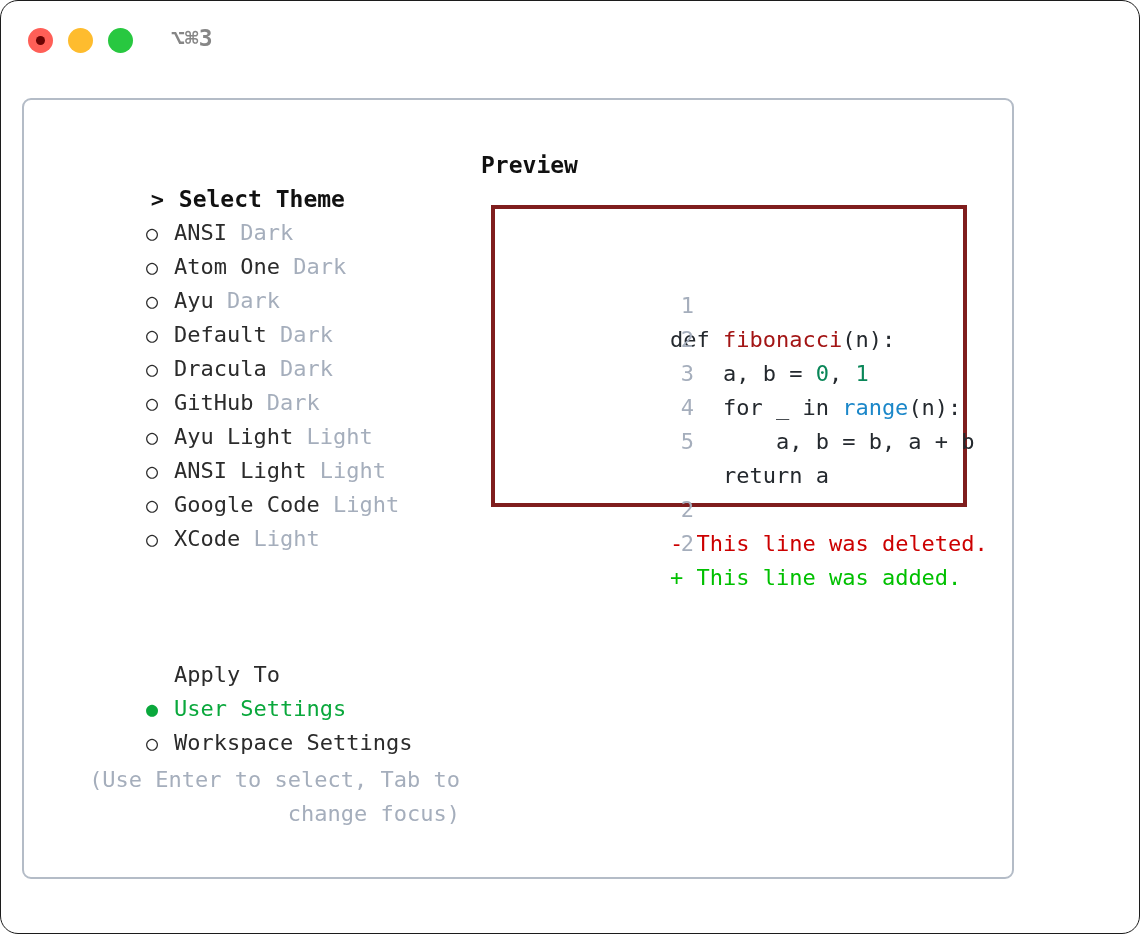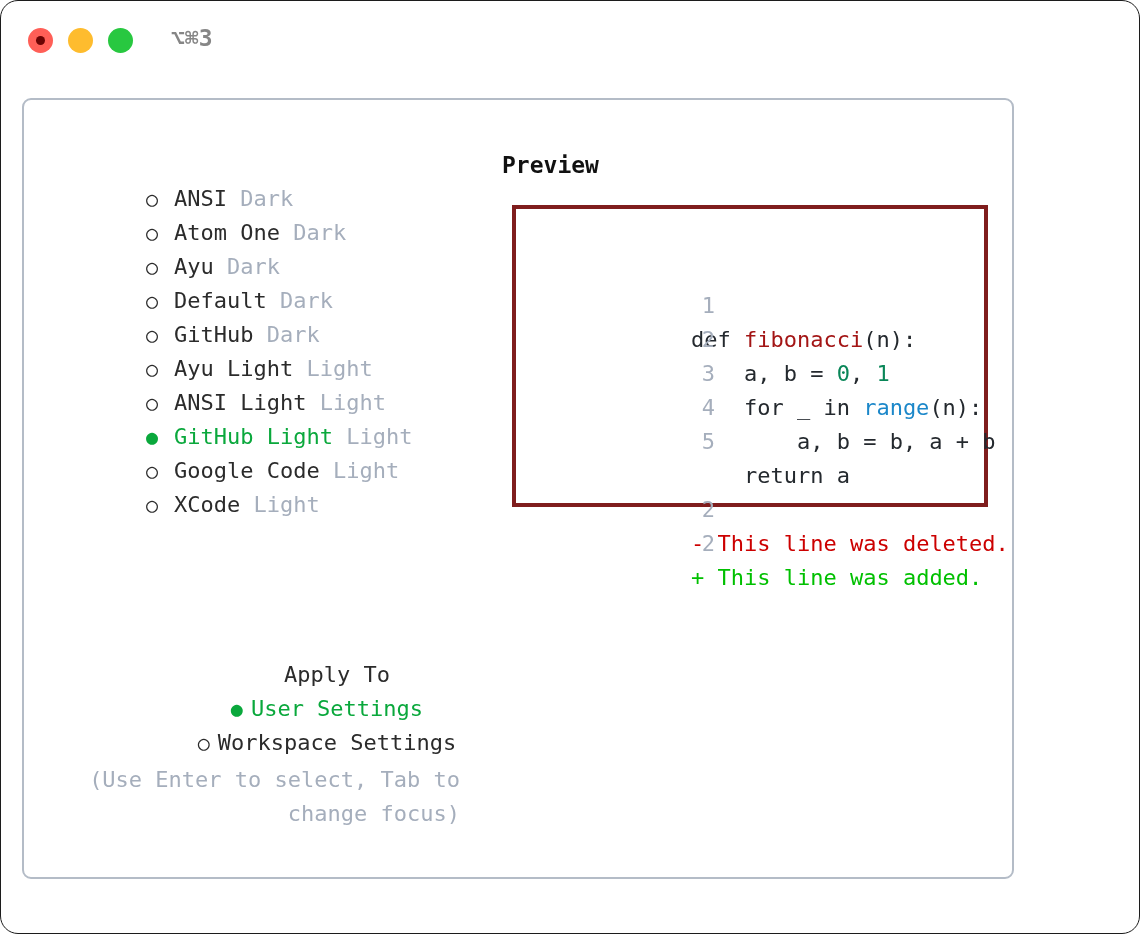--- a/index.html
+++ b/index.html
@@ -104,37 +104,36 @@
   .theme-row.selected .theme-name { color: #0aa83c; }
   .badge {
     color: #a5aebc;
   }
 
   #apply-column {
     position: absolute;
     left: 16px;
     top: 524px;
     width: 460px;
-    text-align: center;
   }
   #hint-block {
     position: absolute;
     left: 16px;
     top: 663px;
     width: 420px;
     font-size: 22px;
     line-height: 34px;
     color: #a5aebc;
     text-align: right;
   }
 
   
   #preview-column {
     position: absolute;
-    left: 478px;
+    left: 457px;
     top: 48px;
     width: 500px;
   }
   #preview-title {
     font-size: 23px;
     font-weight: bold;
     color: #111111;
     line-height: 34px;
     height: 34px;
   }
@@ -185,54 +184,57 @@
     <div id="tl-close-dot"></div>
     <div class="traffic-light" id="tl-min"></div>
     <div class="traffic-light" id="tl-max"></div>
     <div id="shortcut-label">⌥⌘3</div>
   </div>
 
   <div id="main-panel">
 
     <div id="theme-column">
 
+      <div class="row heading-row">
+        <span class="marker">&gt;</span><span>Select Theme</span>
+      </div>
 
       <div class="row theme-row">
         <span class="marker">○</span><span class="theme-name">ANSI</span><span> </span><span class="badge">Dark</span>
       </div>
 
       <div class="row theme-row">
         <span class="marker">○</span><span class="theme-name">Atom One</span><span> </span><span class="badge">Dark</span>
       </div>
 
       <div class="row theme-row">
         <span class="marker">○</span><span class="theme-name">Ayu</span><span> </span><span class="badge">Dark</span>
       </div>
 
       <div class="row theme-row">
         <span class="marker">○</span><span class="theme-name">Default</span><span> </span><span class="badge">Dark</span>
       </div>
 
+      <div class="row theme-row">
+        <span class="marker">○</span><span class="theme-name">Dracula</span><span> </span><span class="badge">Dark</span>
+      </div>
 
       <div class="row theme-row">
         <span class="marker">○</span><span class="theme-name">GitHub</span><span> </span><span class="badge">Dark</span>
       </div>
 
       <div class="row theme-row">
         <span class="marker">○</span><span class="theme-name">Ayu Light</span><span> </span><span class="badge">Light</span>
       </div>
 
       <div class="row theme-row">
         <span class="marker">○</span><span class="theme-name">ANSI Light</span><span> </span><span class="badge">Light</span>
       </div>
 
 
-      <div class="row theme-row selected">
-        <span class="marker">●</span><span class="theme-name">GitHub Light</span><span> </span><span class="badge">Light</span>
-      </div>
 
       <div class="row theme-row">
         <span class="marker">○</span><span class="theme-name">Google Code</span><span> </span><span class="badge">Light</span>
       </div>
 
       <div class="row theme-row">
         <span class="marker">○</span><span class="theme-name">XCode</span><span> </span><span class="badge">Light</span>
       </div>
 
     </div>

